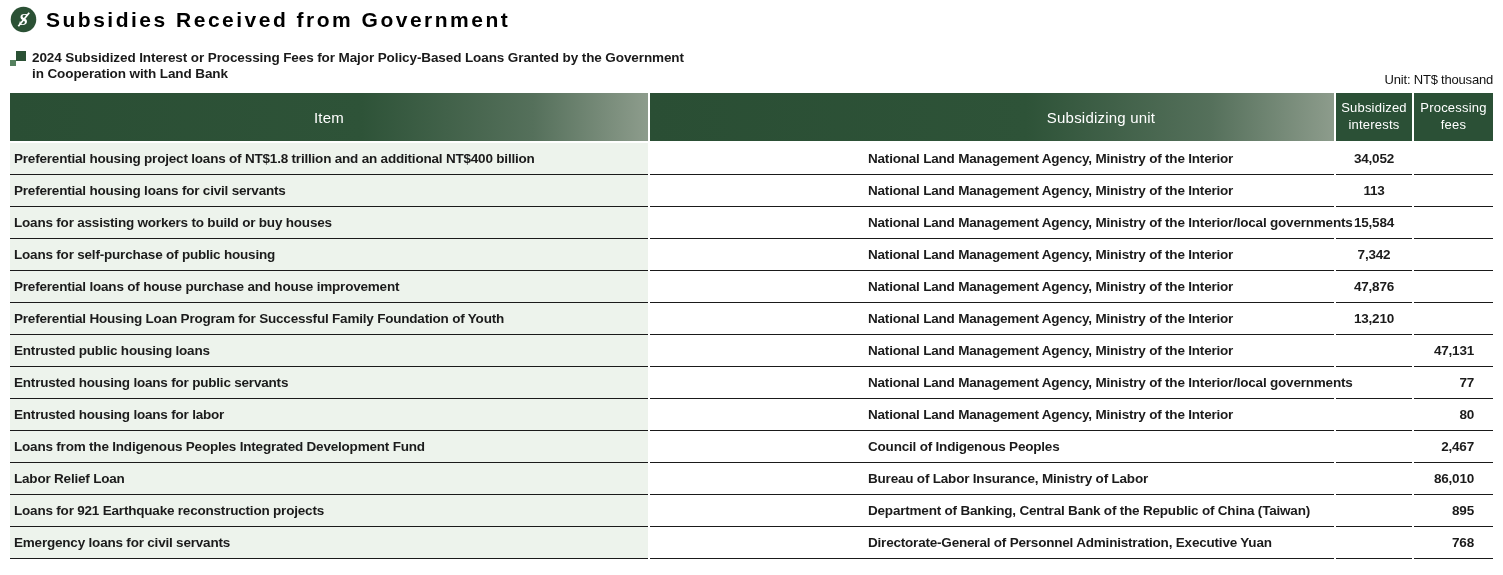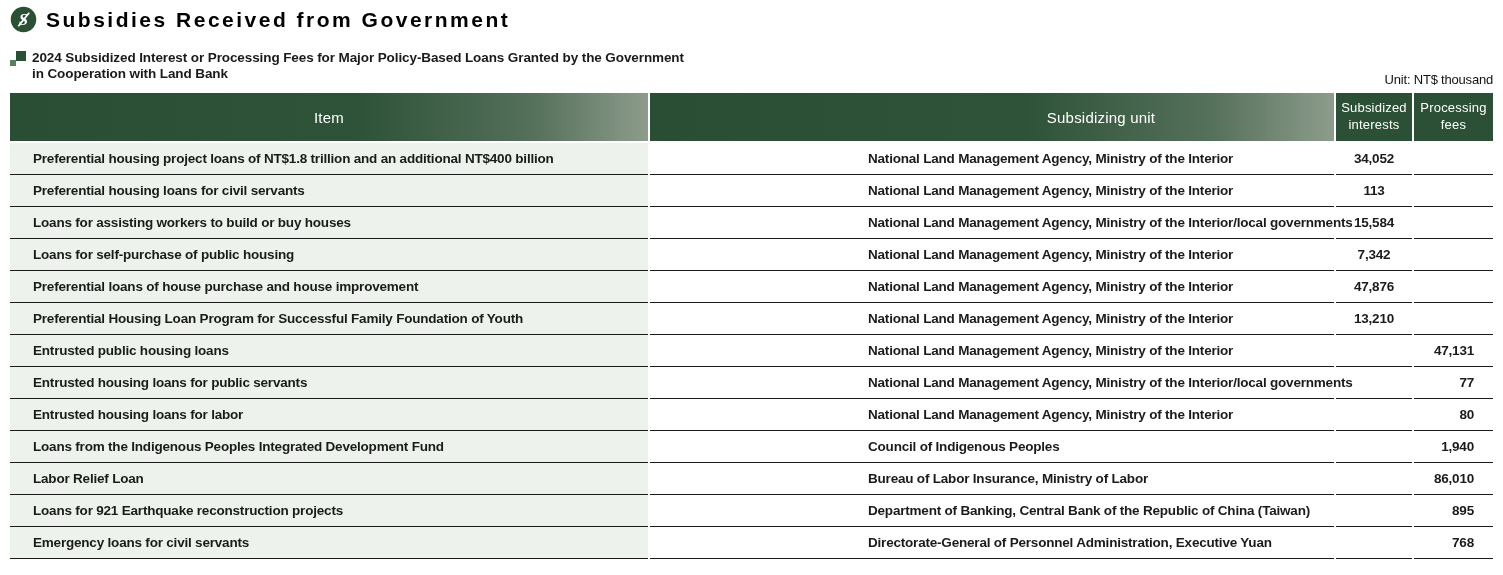--- a/index.html
+++ b/index.html
@@ -54,21 +54,21 @@
   .th-si,.th-pf{
     background:#2B5036;font-size:13px;line-height:1.3;
   }
   .tr{height:32px;}
   .td{
     display:flex;align-items:center;
     border-bottom:1px solid #1a1a1a;
     font-size:13.5px;font-weight:700;color:#1b1b1b;
     letter-spacing:-0.2px;white-space:nowrap;
   }
-  .td-item{background:#EDF3EC;padding-left:23px;text-align:center;}
+  .td-item{background:#EDF3EC;padding-left:4px;text-align:center;}
   .td-unit{padding-left:218px;}
   .td-si{justify-content:center;}
   .td-pf{justify-content:flex-end;padding-right:19px;}
 </style>
 </head>
 <body>
 
 <div class="title-row">
   <svg class="title-icon" viewBox="0 0 26 26">
     <circle cx="13" cy="13" r="12.3" fill="#2B5135"></circle>
@@ -159,21 +159,21 @@
     <div class="td td-item">Entrusted housing loans for labor</div>
     <div class="td td-unit">National Land Management Agency, Ministry of the Interior</div>
     <div class="td td-si"></div>
     <div class="td td-pf">80</div>
   </div>
 
   <div class="tr">
     <div class="td td-item">Loans from the Indigenous Peoples Integrated Development Fund</div>
     <div class="td td-unit">Council of Indigenous Peoples</div>
     <div class="td td-si"></div>
-    <div class="td td-pf">1,940</div>
+    <div class="td td-pf">2,467</div>
   </div>
 
   <div class="tr">
     <div class="td td-item">Labor Relief Loan</div>
     <div class="td td-unit">Bureau of Labor Insurance, Ministry of Labor</div>
     <div class="td td-si"></div>
     <div class="td td-pf">86,010</div>
   </div>
 
   <div class="tr">

